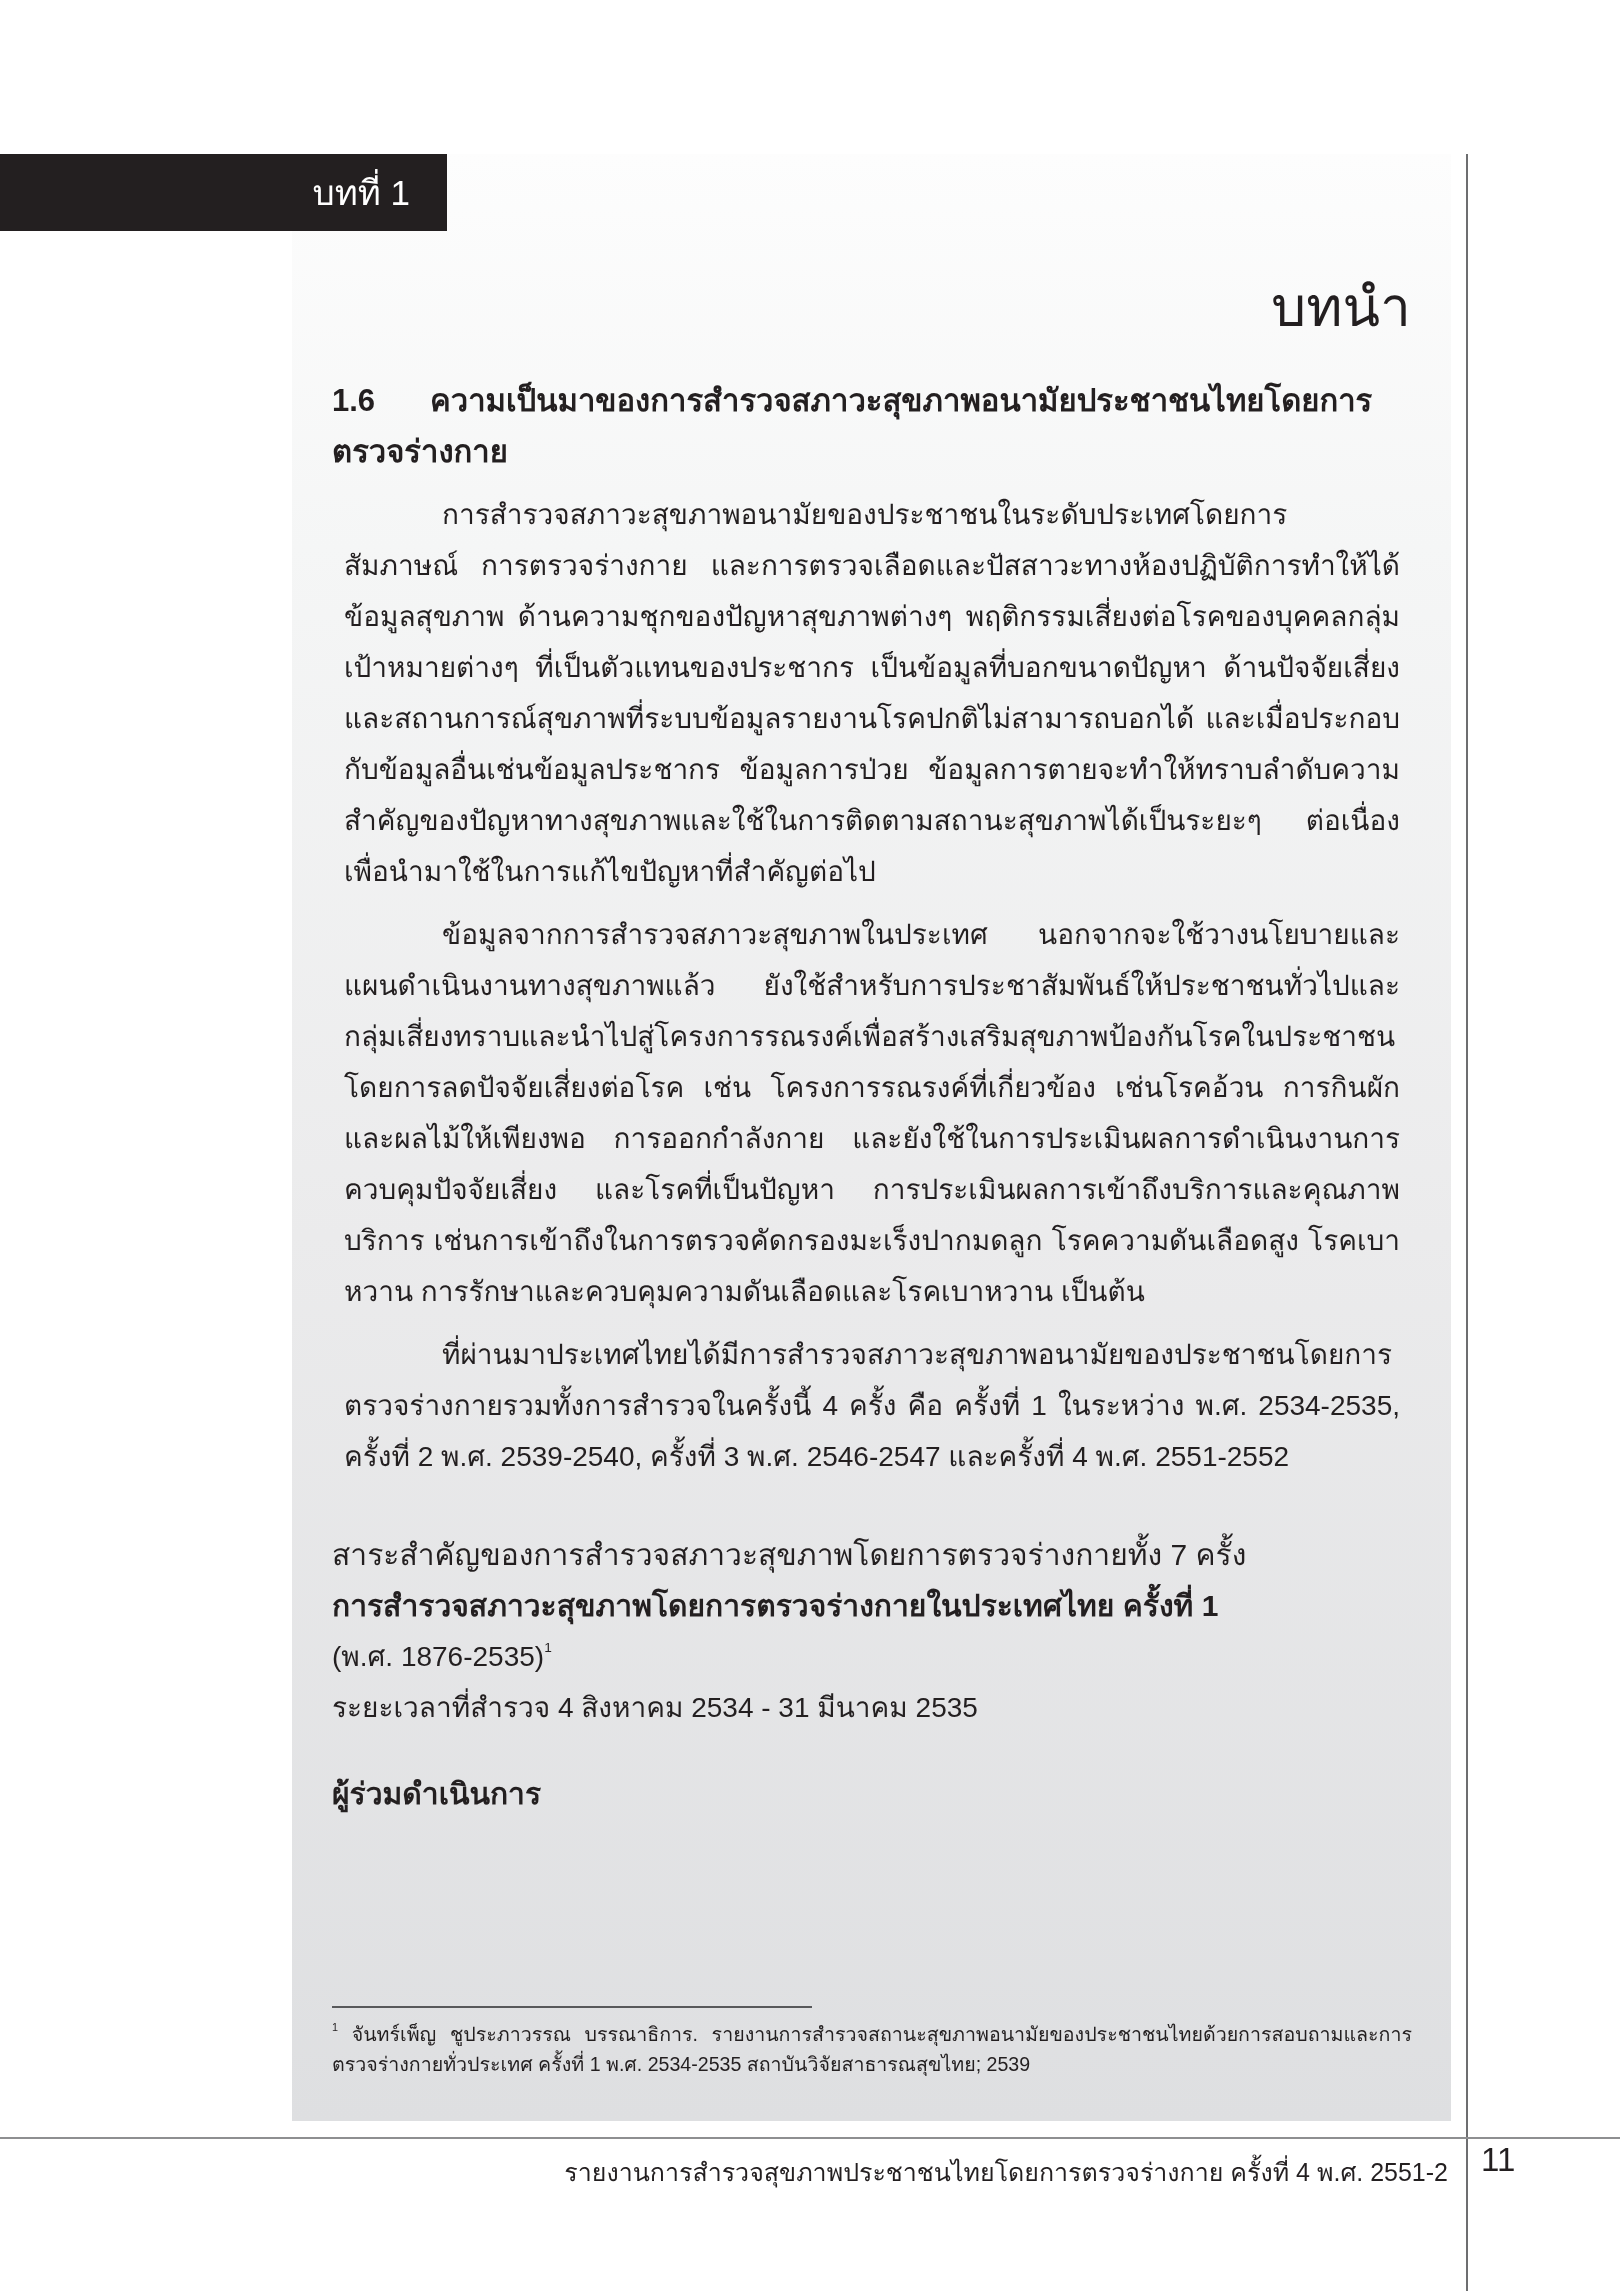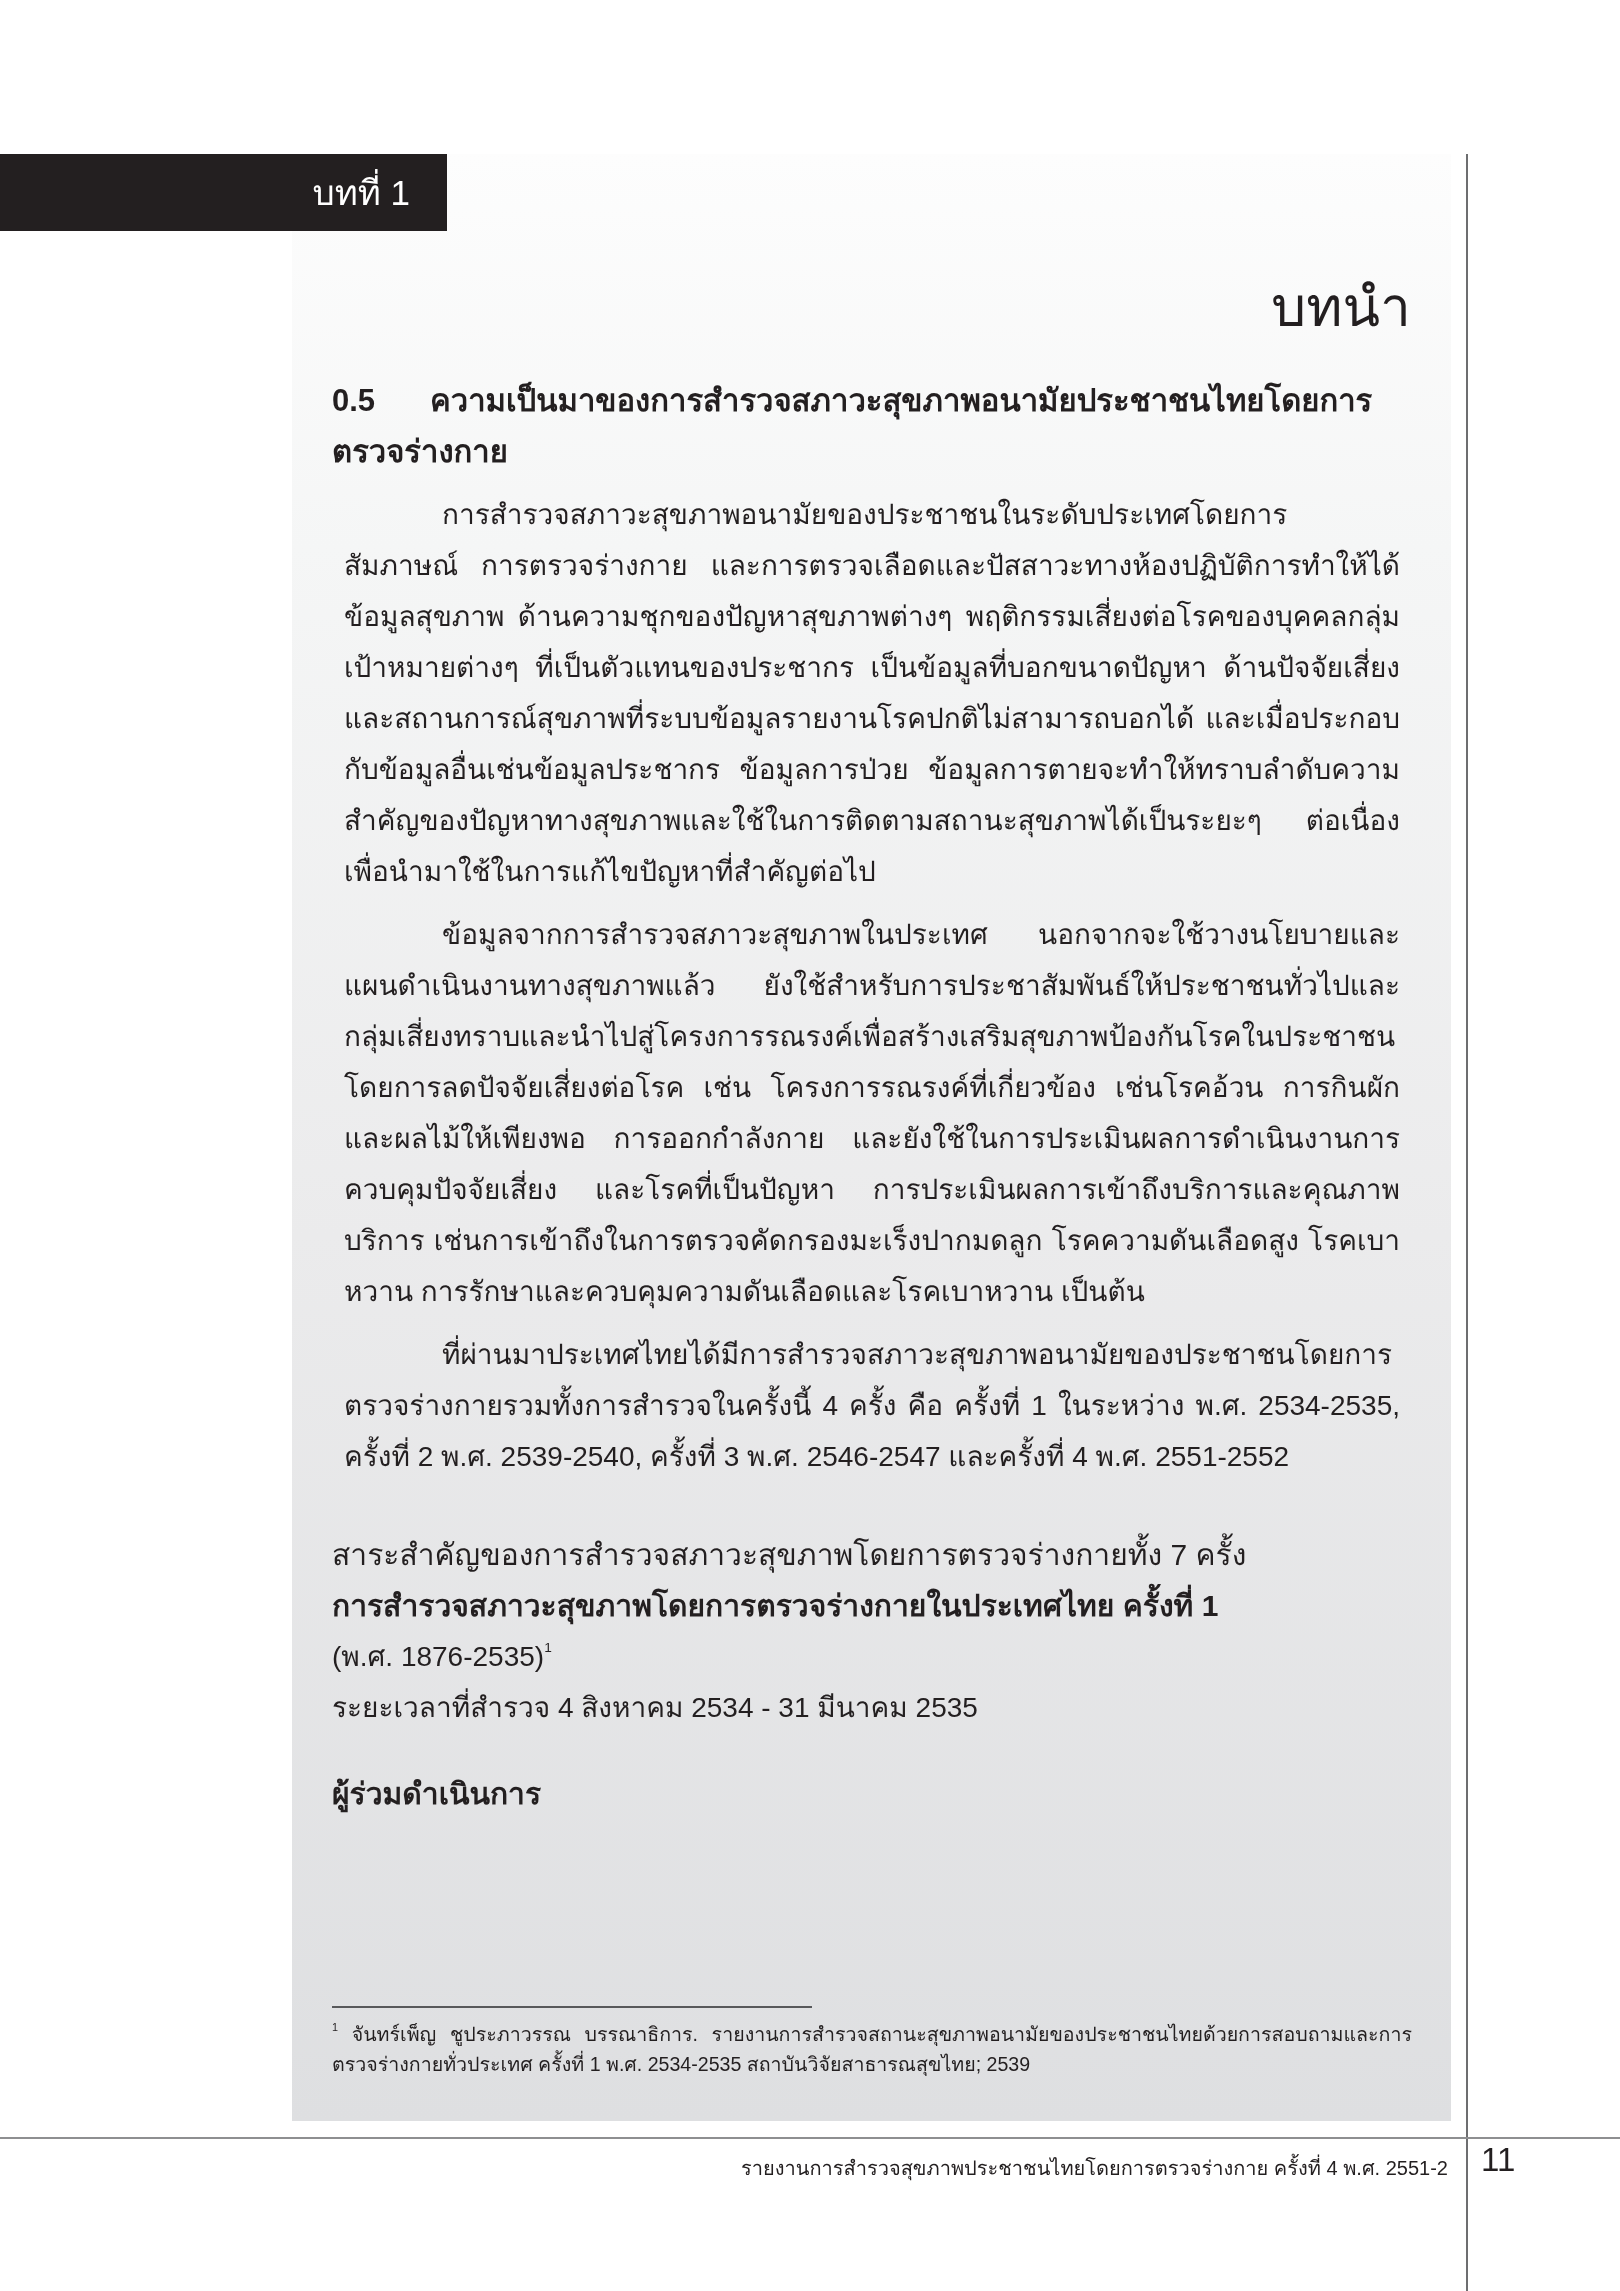--- a/index.html
+++ b/index.html
@@ -50,21 +50,21 @@
     position: absolute; left: 332px; top: 2006px; width: 480px; height: 2px; background: #58595b;
   }
   .footnote {
     position: absolute; left: 332px; top: 2019px; width: 1080px;
     font-size: 19.6px; line-height: 30px; font-family: "Liberation Sans", sans-serif;
     text-align: justify;
   }
   .footnote sup { font-size: 10.8px; vertical-align: 9.8px; }
   .running-footer {
     position: absolute; right: 172px; top: 2152px;
-    font-size: 20px; font-family: "Liberation Sans", sans-serif; color: #231f20;
+    font-size: 25px; font-family: "Liberation Sans", sans-serif; color: #231f20;
   }
   .page-number {
     position: absolute; left: 1481px; top: 2141px;
     font-size: 33px; font-family: "Liberation Sans", sans-serif; color: #231f20;
   }
 </style>
 </head>
 <body>
 
 <div class="panel"></div>
@@ -73,21 +73,21 @@
   <span>บทที่ 1</span>
 </div>
 
 <div class="vline"></div>
 <div class="hline"></div>
 
 <div class="chapter-title">บทนำ</div>
 
 <div class="content">
   <h2 class="sec-head">
-    <span class="num">0.5</span><span>ความเป็นมาของการสำรวจสภาวะสุขภาพอนามัยประชาชนไทยโดยการตรวจร่างกาย</span>
+    <span class="num">1.6</span><span>ความเป็นมาของการสำรวจสภาวะสุขภาพอนามัยประชาชนไทยโดยการตรวจร่างกาย</span>
   </h2>
   <p class="para">การสำรวจสภาวะสุขภาพอนามัยของประชาชนในระดับประเทศโดยการสัมภาษณ์ การตรวจร่างกาย และการตรวจเลือดและปัสสาวะทางห้องปฏิบัติการทำให้ได้ข้อมูลสุขภาพ ด้านความชุกของปัญหาสุขภาพต่างๆ พฤติกรรมเสี่ยงต่อโรคของบุคคลกลุ่มเป้าหมายต่างๆ ที่เป็นตัวแทนของประชากร เป็นข้อมูลที่บอกขนาดปัญหา ด้านปัจจัยเสี่ยงและสถานการณ์สุขภาพที่ระบบข้อมูลรายงานโรคปกติไม่สามารถบอกได้ และเมื่อประกอบกับข้อมูลอื่นเช่นข้อมูลประชากร ข้อมูลการป่วย ข้อมูลการตายจะทำให้ทราบลำดับความสำคัญของปัญหาทางสุขภาพและใช้ในการติดตามสถานะสุขภาพได้เป็นระยะๆ ต่อเนื่องเพื่อนำมาใช้ในการแก้ไขปัญหาที่สำคัญต่อไป</p>
   <p class="para">ข้อมูลจากการสำรวจสภาวะสุขภาพในประเทศ นอกจากจะใช้วางนโยบายและแผนดำเนินงานทางสุขภาพแล้ว ยังใช้สำหรับการประชาสัมพันธ์ให้ประชาชนทั่วไปและกลุ่มเสี่ยงทราบและนำไปสู่โครงการรณรงค์เพื่อสร้างเสริมสุขภาพป้องกันโรคในประชาชน โดยการลดปัจจัยเสี่ยงต่อโรค เช่น โครงการรณรงค์ที่เกี่ยวข้อง เช่นโรคอ้วน การกินผักและผลไม้ให้เพียงพอ การออกกำลังกาย และยังใช้ในการประเมินผลการดำเนินงานการควบคุมปัจจัยเสี่ยง และโรคที่เป็นปัญหา การประเมินผลการเข้าถึงบริการและคุณภาพบริการ เช่นการเข้าถึงในการตรวจคัดกรองมะเร็งปากมดลูก โรคความดันเลือดสูง โรคเบาหวาน การรักษาและควบคุมความดันเลือดและโรคเบาหวาน เป็นต้น</p>
   <p class="para">ที่ผ่านมาประเทศไทยได้มีการสำรวจสภาวะสุขภาพอนามัยของประชาชนโดยการตรวจร่างกายรวมทั้งการสำรวจในครั้งนี้ 4 ครั้ง คือ ครั้งที่ 1 ในระหว่าง พ.ศ. 2534-2535, ครั้งที่ 2 พ.ศ. 2539-2540, ครั้งที่ 3 พ.ศ. 2546-2547 และครั้งที่ 4 พ.ศ. 2551-2552</p>
 
   <div style="height:35px"></div>
 
   <p class="sub-head">สาระสำคัญของการสำรวจสภาวะสุขภาพโดยการตรวจร่างกายทั้ง 7 ครั้ง</p>
   <p class="sub-head bold">การสำรวจสภาวะสุขภาพโดยการตรวจร่างกายในประเทศไทย ครั้งที่ 1</p>
   <p class="plain"><span>(พ.ศ. 1876-2535)</span><sup>1</sup></p>

